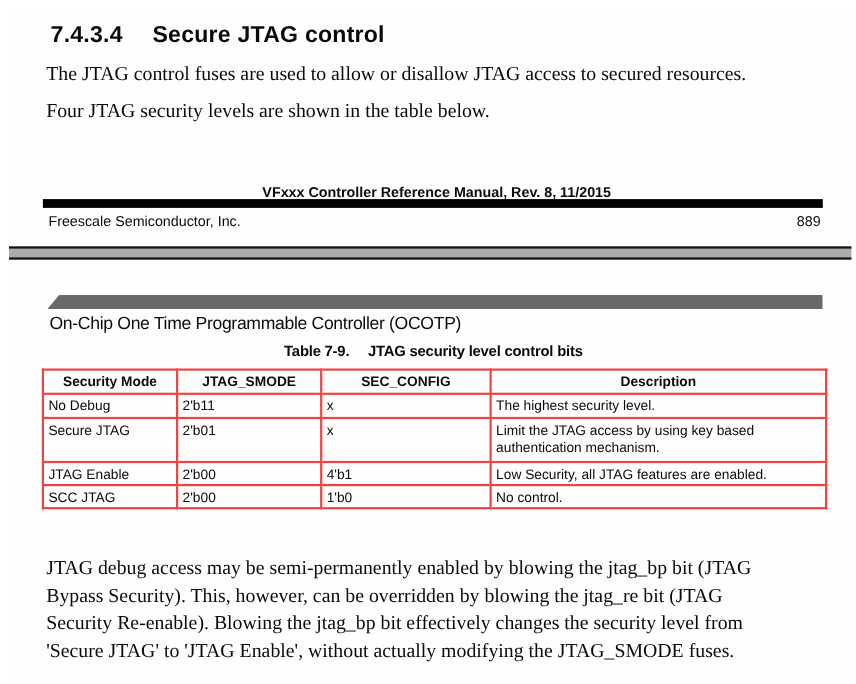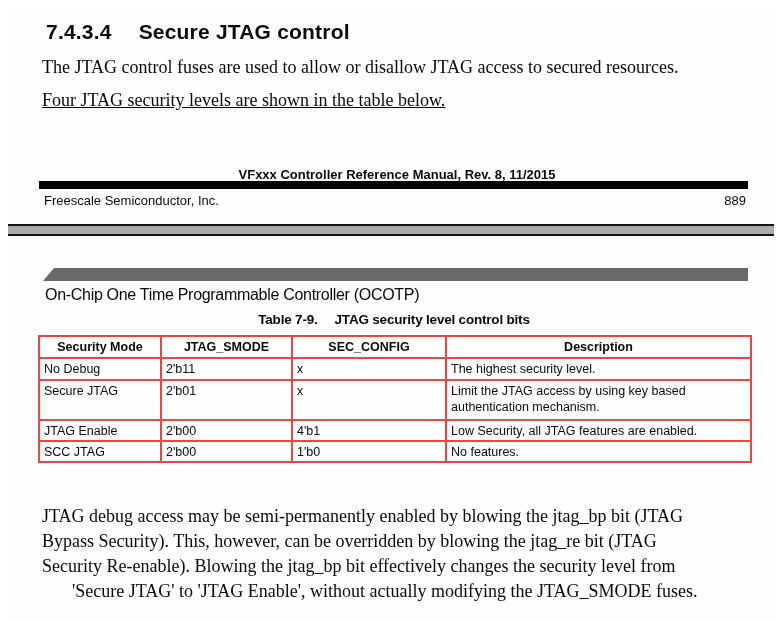--- a/index.html
+++ b/index.html
@@ -22,21 +22,21 @@
     font-weight: bold; font-size: 21px; line-height: 24px;
     letter-spacing: 0.2px;
   }
   .heading .num { margin-right: 19px; }
   .body-serif {
     font-family: "Liberation Serif", serif;
     font-size: 18px; line-height: 22px;
     left: 30px;
   }
   .p1a { top: 44px; }
-  .p1b { top: 77px; text-decoration: underline; }
+  .p1b { top: 77px; }
 
   .footer-manual {
     left: 0; top: 155px; width: 778px;
     text-align: center;
     font-weight: bold; font-size: 13px;
   }
   .footer-rule {
     position: absolute;
     left: 31px; top: 173px; width: 709px; height: 2px;
     background: #000;
@@ -102,21 +102,21 @@
   tr.r-0  { height: 22px; }
   tr.r-1  { height: 40px; }
   tr.r-2  { height: 21px; }
   tr.r-3  { height: 21px; }
   td.cell-desc { white-space: pre-line; }
 
   .p2-line { font-family: "Liberation Serif", serif; font-size: 18px; line-height: 25px; left: 30px; }
   .p2-0 { top: 492px; }
   .p2-1 { top: 517px; }
   .p2-2 { top: 542px; }
-  .p2-3 { top: 567px; margin-left: 30px; }
+  .p2-3 { top: 567px; }
 </style>
 </head>
 <body>
 
 <div class="page">
 
   <div class="abs heading">
     <span class="num">7.4.3.4</span><span>Secure JTAG control</span>
   </div>
 
@@ -167,21 +167,21 @@
     <tr class="r-2">
       <td>JTAG Enable</td>
       <td>2'b00</td>
       <td>4'b1</td>
       <td class="cell-desc">Low Security, all JTAG features are enabled.</td>
     </tr>
     <tr class="r-3">
       <td>SCC JTAG</td>
       <td>2'b00</td>
       <td>1'b0</td>
-      <td class="cell-desc">No features.</td>
+      <td class="cell-desc">No control.</td>
     </tr>
   </tbody>
     </table>
 
   <div class="abs p2-line p2-0">JTAG debug access may be semi-permanently enabled by blowing the jtag_bp bit (JTAG</div>
   <div class="abs p2-line p2-1">Bypass Security). This, however, can be overridden by blowing the jtag_re bit (JTAG</div>
   <div class="abs p2-line p2-2">Security Re-enable). Blowing the jtag_bp bit effectively changes the security level from</div>
   <div class="abs p2-line p2-3">'Secure JTAG' to 'JTAG Enable', without actually modifying the JTAG_SMODE fuses.</div>
 
 </div>

